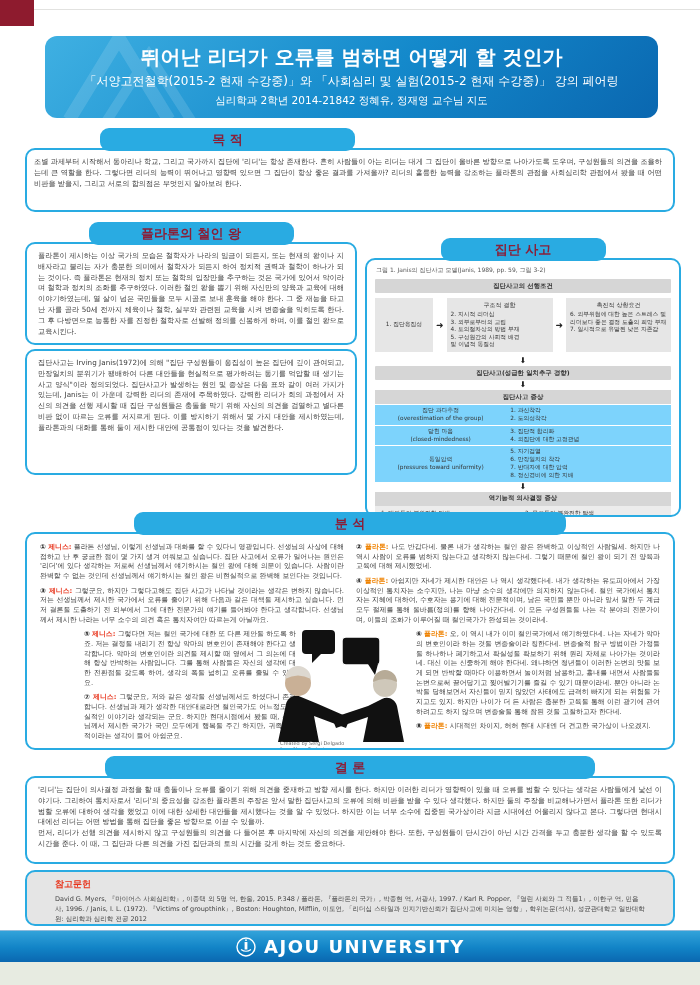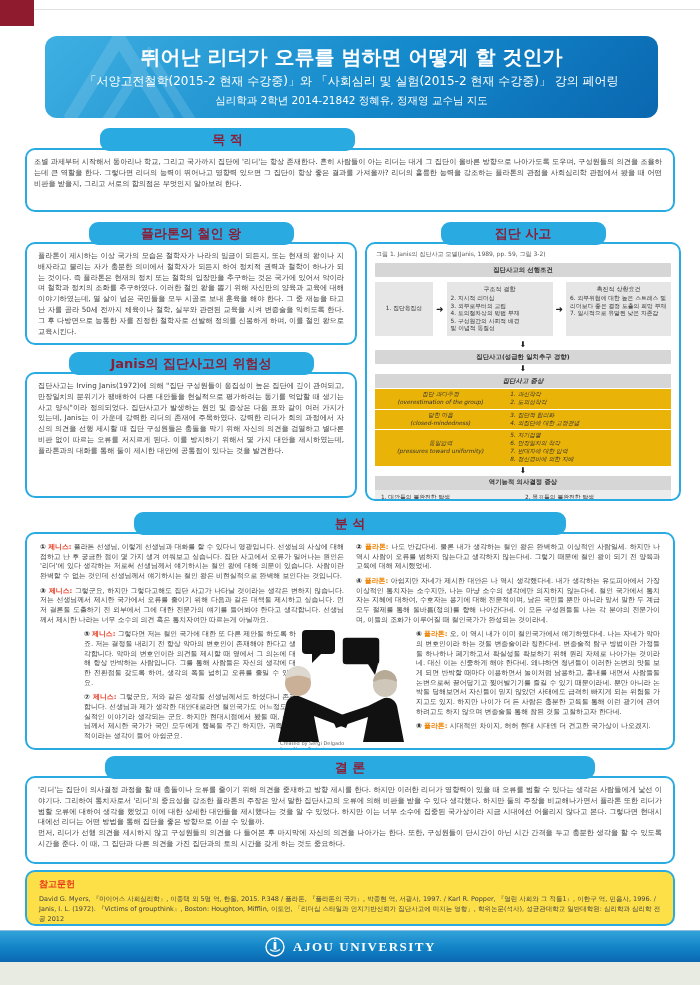--- a/index.html
+++ b/index.html
@@ -27,42 +27,42 @@
   .pre{white-space:pre-line;}
 
   
   .sec-purpose{top:128px;}
   .sec-purpose .tab{width:255px;margin-left:75px;}
   .sec-purpose .sbox{height:64px;padding-left:7px;}
 
   
   .cols{position:absolute;top:222px;left:25px;right:19px;display:flex;gap:8px;}
   .col-left{width:332px;flex:none;}
-  .col-right{flex:1;min-width:0;}
+  .col-right{flex:1;min-width:0;margin-top:16px;}
   .sec-plato .tab{width:205px;margin:0 auto;}
   .sec-plato .sbox{height:103px;}
   .sec-janis{margin-top:7px;}
   .sec-janis .tab{width:245px;margin:0 auto;}
   .sec-janis .sbox{height:126px;}
   .sec-group .tab{width:165px;margin:0 auto;}
   .sec-group .sbox{height:259px;padding:6px 8px;}
 
   
   .fig-caption{font-size:6px;color:#555;margin:0 0 4px 1px;}
   .dbar{background:#d6d6d6;color:#333;font-size:6.4px;font-weight:600;text-align:center;
         padding:2.5px 0;border-radius:1px;}
   .drow{display:flex;align-items:stretch;gap:3px;margin:5px 0;}
   .dbox{background:#e6e6e6;color:#333;font-size:5.8px;line-height:1.32;padding:3px 4px;box-sizing:border-box;}
   .dbox-cohesion{width:58px;display:flex;align-items:center;justify-content:center;text-align:center;}
   .dbox-structural{width:106px;}
   .dbox-provocative{flex:1;}
   .dbox .dhead{text-align:center;font-size:6px;margin-bottom:2px;}
   .harrow{align-self:center;font-size:9px;color:#222;flex:none;}
   .darrow{text-align:center;font-size:8px;line-height:1;color:#222;margin:1px 0;}
-  .sym-table{background:#eab308;font-style:italic;}
+  .sym-table{background:#7dd3fc;}
   .sym-head{background:#d6d6d6;color:#333;font-size:6.4px;font-weight:600;text-align:center;padding:2.5px 0;}
   .sym-row{display:flex;border-top:1px solid #fff;}
   .sym-label{width:43%;display:flex;flex-direction:column;align-items:center;justify-content:center;
              font-size:5.8px;color:#333;text-align:center;line-height:1.3;padding:2px;}
   .sym-items{flex:1;font-size:5.8px;color:#333;line-height:1.35;padding:2px 4px;}
   .def-box .def-body{background:#ececec;display:flex;gap:4px;padding:3px 6px;}
   .def-col{flex:1;font-size:5.8px;color:#333;line-height:1.4;}
 
   
   .sec-analysis{top:512px;}
@@ -79,31 +79,31 @@
   .illus-credit{position:absolute;left:6px;bottom:0;font-size:5px;line-height:1.25;color:#666;}
 
   
   .sec-conclusion{top:756px;}
   .sec-conclusion .tab{width:490px;margin:0 auto;}
   .sec-conclusion .sbox{height:88px;}
   .sec-conclusion p{margin:0;}
 
   
   .sec-refs{top:870px;}
-  .refs-box{background:#fde047;border:2px solid #29abe2;border-radius:10px;padding:6px 12px;
+  .refs-box{background:#e5e5e5;border:2px solid #29abe2;border-radius:10px;padding:6px 28px;
             box-sizing:border-box;height:56px;overflow:hidden;}
   .refs-title{font-size:9px;font-weight:bold;color:#e8331a;margin-bottom:3px;}
   .refs-body{font-size:6.5px;line-height:1.55;color:#444;}
 
   
   .footer-bar{position:absolute;left:0;right:0;bottom:23px;height:31px;
     background:linear-gradient(180deg,#33a3da 0%,#1183c6 55%,#0a67b0 100%);
     border-top:1px solid rgba(255,255,255,.55);
     display:flex;align-items:center;justify-content:center;gap:7px;color:#fff;}
-  .footer-logo-text{font-size:13px;font-weight:bold;letter-spacing:1.5px;font-family:Liberation Serif, serif;}
+  .footer-logo-text{font-size:18px;font-weight:bold;letter-spacing:1.5px;}
   .bottom-strip{position:absolute;left:0;right:0;bottom:0;height:23px;background:#e7ebe1;}
 </style>
 </head>
 <body>
 
 <div class="page">
   <div class="hairline-top"></div>
   <div class="corner-accent"></div>
 
   <div class="poster-header">
@@ -125,21 +125,20 @@
 
   <div class="cols">
     <div class="col-left">
       <div class="section-inner sec-plato">
         <div class="tab">플라톤의 철인 왕</div>
         <div class="sbox">
           <div class="body-txt">플라톤이 제시하는 이상 국가의 모습은 철학자가 나라의 임금이 되든지, 또는 현재의 왕이나 지배자라고 불리는 자가 충분한 의미에서 철학자가 되든지 하여 정치적 권력과 철학이 하나가 되는 것이다. 즉 플라톤은 현재의 정치 또는 철학의 입장만을 추구하는 것은 국가에 있어서 악이라며 철학과 정치의 조화를 추구하였다. 이러한 철인 왕을 뽑기 위해 자신만의 양육과 교육에 대해 이야기하였는데, 열 살이 넘은 국민들을 모두 시골로 보내 훈육을 해야 한다. 그 중 재능을 타고난 자를 골라 50세 전까지 체육이나 철학, 실무와 관련된 교육을 시켜 변증술을 익히도록 한다. 그 후 다방면으로 능통한 자를 진정한 철학자로 선발해 정의를 신봉하게 하며, 이를 철인 왕으로 교육시킨다.</div>
         </div>
       </div>
       <div class="section-inner sec-janis">
-        <div class="tab">Janis의 집단사고의 위험성</div>
         <div class="sbox">
           <div class="body-txt">집단사고는 Irving Janis(1972)에 의해 "집단 구성원들이 응집성이 높은 집단에 깊이 관여되고, 만장일치의 분위기가 팽배하여 다른 대안들을 현실적으로 평가하려는 동기를 억압할 때 생기는 사고 양식"이라 정의되었다. 집단사고가 발생하는 원인 및 증상은 다음 표와 같이 여러 가지가 있는데, Janis는 이 가운데 강력한 리더의 존재에 주목하였다. 강력한 리더가 회의 과정에서 자신의 의견을 선행 제시할 때 집단 구성원들은 충돌을 막기 위해 자신의 의견을 검열하고 별다른 비판 없이 따르는 오류를 저지르게 된다. 이를 방지하기 위해서 몇 가지 대안을 제시하였는데, 플라톤과의 대화를 통해 둘이 제시한 대안에 공통점이 있다는 것을 발견한다.</div>
         </div>
       </div>
     </div>
 
     <div class="col-right">
       <div class="section-inner sec-group">
         <div class="tab">집단 사고</div>
         <div class="sbox">
@@ -248,21 +247,21 @@
           <p><span class="sp-num">⑧</span> <span class="sp-plato">플라톤:</span> <span>시대적인 차이지, 허허 현대 시대엔 더 견고한 국가상이 나오겠지.</span></p>
         </div>
       </div>
     </div>
   </div>
 
   <div class="section sec-conclusion">
     <div class="tab">결 론</div>
     <div class="sbox">
       <p class="body-txt">'리더'는 집단이 의사결정 과정을 할 때 충돌이나 오류를 줄이기 위해 의견을 중재하고 방향 제시를 한다. 하지만 이러한 리더가 영향력이 있을 때 오류를 범할 수 있다는 생각은 사람들에게 낯선 이야기다. 그리하여 통치자로서 '리더'의 중요성을 강조한 플라톤의 주장은 앞서 말한 집단사고의 오류에 의해 비판을 받을 수 있다 생각했다. 하지만 둘의 주장을 비교해나가면서 플라톤 또한 리더가 범할 오류에 대하여 생각을 했었고 이에 대한 상세한 대안들을 제시했다는 것을 알 수 있었다. 하지만 이는 너무 소수에 집중된 국가상이라 지금 시대에선 어울리지 않다고 본다. 그렇다면 현대시대에선 리더는 어떤 방법을 통해 집단을 좋은 방향으로 이끌 수 있을까.</p>
-      <p class="body-txt">먼저, 리더가 선행 의견을 제시하지 않고 구성원들의 의견을 다 들어본 후 마지막에 자신의 의견을 나아가는 한다. 또한, 구성원들이 단시간이 아닌 시간 간격을 두고 충분한 생각을 할 수 있도록 시간을 준다. 이 때, 그 집단과 다른 의견을 가진 집단과의 토의 시간을 갖게 하는 것도 중요하다.</p>
+      <p class="body-txt">먼저, 리더가 선행 의견을 제시하지 않고 구성원들의 의견을 다 들어본 후 마지막에 자신의 의견을 제안해야 한다. 또한, 구성원들이 단시간이 아닌 시간 간격을 두고 충분한 생각을 할 수 있도록 시간을 준다. 이 때, 그 집단과 다른 의견을 가진 집단과의 토의 시간을 갖게 하는 것도 중요하다.</p>
     </div>
   </div>
 
   <div class="section sec-refs">
     <div class="refs-box">
       <div class="refs-title">참고문헌</div>
       <div class="refs-body">David G. Myers, 『마이어스 사회심리학』, 이종택 외 5명 역, 한올, 2015. P.348  /  플라톤, 『플라톤의 국가』, 박종현 역, 서광사, 1997.  /  Karl R. Popper, 『열린 사회와 그 적들1』, 이한구 역, 민음사, 1996.  /  Janis, I. L. (1972). 『Victims of groupthink』, Boston: Houghton, Mifflin, 이도언, 「리더십 스타일과 인지기반신뢰가 집단사고에 미치는 영향」, 학위논문(석사), 성균관대학교 일반대학원: 심리학과 심리학 전공 2012</div>
     </div>
   </div>
 

